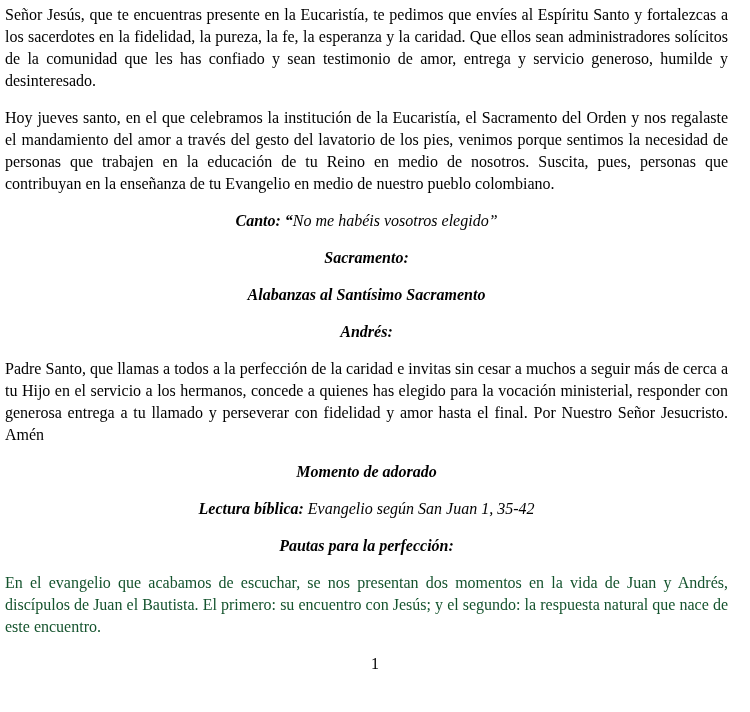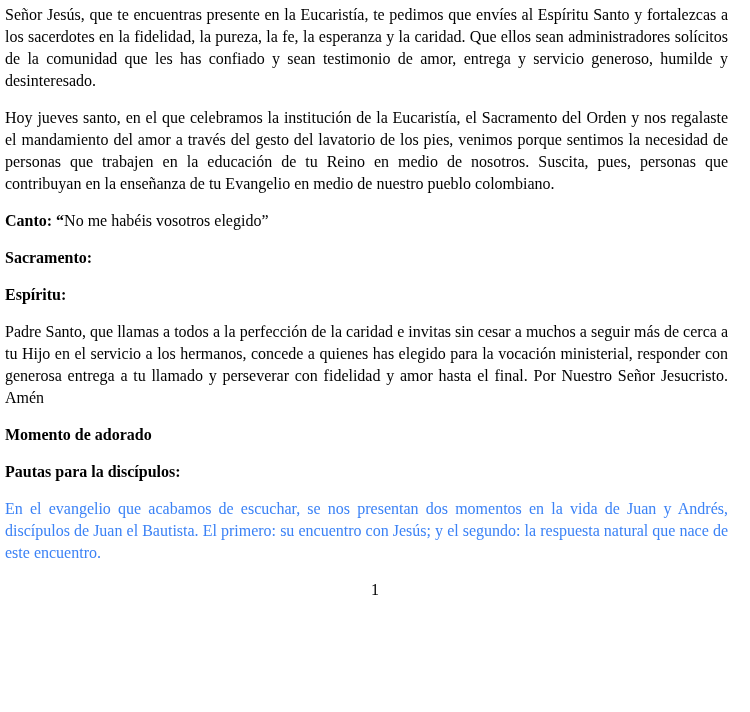--- a/index.html
+++ b/index.html
@@ -17,30 +17,31 @@
     font-family: "Liberation Serif", "DejaVu Serif", serif;
     font-size: 16px;
     line-height: 22px;
     color: #000000;
   }
   .page p {
     margin: 0 17px 15px 0;
     text-align: justify;
   }
   .page p.single {
-    text-align: left;
+    text-align: center;
+    font-style: italic;
   }
   .heading {
     font-weight: bold;
   }
   .indented {
     padding-left: 52px;
   }
   .muted {
-    color: #3b82f6;
+    color: #14532d;
   }
   .page-number {
     text-align: center;
     margin-top: 12px;
     color: #000000;
   }
   b { font-weight: bold; }
 </style>
 </head>
 <body>
@@ -48,28 +49,30 @@
 <div class="page">
 
   <p>Señor Jesús, que te encuentras presente en la Eucaristía, te pedimos que envíes al Espíritu Santo y fortalezcas a los sacerdotes en la fidelidad, la pureza, la fe, la esperanza y la caridad. Que ellos sean administradores solícitos de la comunidad que les has confiado y sean testimonio de amor, entrega y servicio generoso, humilde y desinteresado.</p>
 
   <p>Hoy jueves santo, en el que celebramos la institución de la Eucaristía, el Sacramento del Orden y nos regalaste el mandamiento del amor a través del gesto del lavatorio de los pies,  venimos porque sentimos la necesidad de personas que trabajen en la educación de tu Reino en medio de nosotros. Suscita, pues, personas que contribuyan en la enseñanza de tu Evangelio en medio de nuestro pueblo colombiano.</p>
 
   <p class="single"><b>Canto: “</b><span>No me habéis vosotros elegido”</span></p>
 
   <p class="single heading">Sacramento:</p>
 
+  <p class="single heading">Alabanzas al Santísimo Sacramento</p>
 
 
-  <p class="single heading">Espíritu:</p>
+  <p class="single heading">Andrés:</p>
 
   <p>Padre Santo, que llamas a todos a la perfección de la caridad e invitas sin cesar a muchos a seguir más de cerca a tu Hijo  en el servicio a los hermanos, concede a quienes has elegido para la vocación ministerial, responder con generosa entrega a tu llamado y perseverar con fidelidad y amor hasta el final. Por Nuestro Señor Jesucristo. Amén</p>
 
   <p class="single heading">Momento de adorado</p>
 
+  <p class="single"><b>Lectura bíblica:</b><span> Evangelio según San Juan 1, 35-42</span></p>
 
-  <p class="single heading">Pautas para la discípulos:</p>
+  <p class="single heading">Pautas para la perfección:</p>
 
   <p class="muted">En el evangelio que acabamos de escuchar, se nos presentan dos momentos en la vida de Juan y Andrés, discípulos de Juan el Bautista. El primero: su encuentro con Jesús; y el segundo: la respuesta natural que nace de este encuentro.</p>
 
   <div class="page-number">1</div>
 
 </div>
 
 </body></html>

